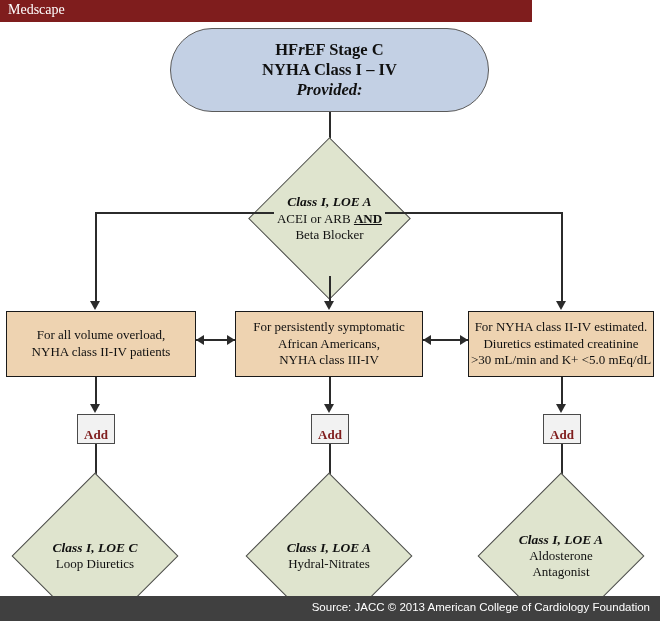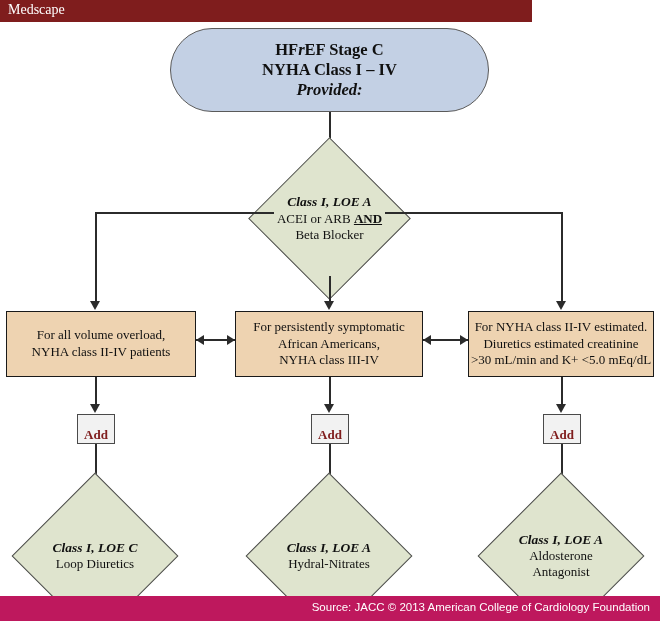--- a/index.html
+++ b/index.html
@@ -28,21 +28,21 @@
     left: 8px; top: 2px;
     color: #ffffff;
     font-family: "Liberation Serif", serif;
     font-size: 14px;
     letter-spacing: 0px;
   }
   .footerbar {
     position: absolute;
     left: 0; top: 596px;
     width: 660px; height: 25px;
-    background: #be185d;
+    background: #404040;
   }
   .footerbar .src {
     position: absolute;
     right: 10px; top: 5px;
     color: #ffffff;
     font-family: "Liberation Sans", sans-serif;
     font-size: 11.5px;
     white-space: nowrap;
   }
 

